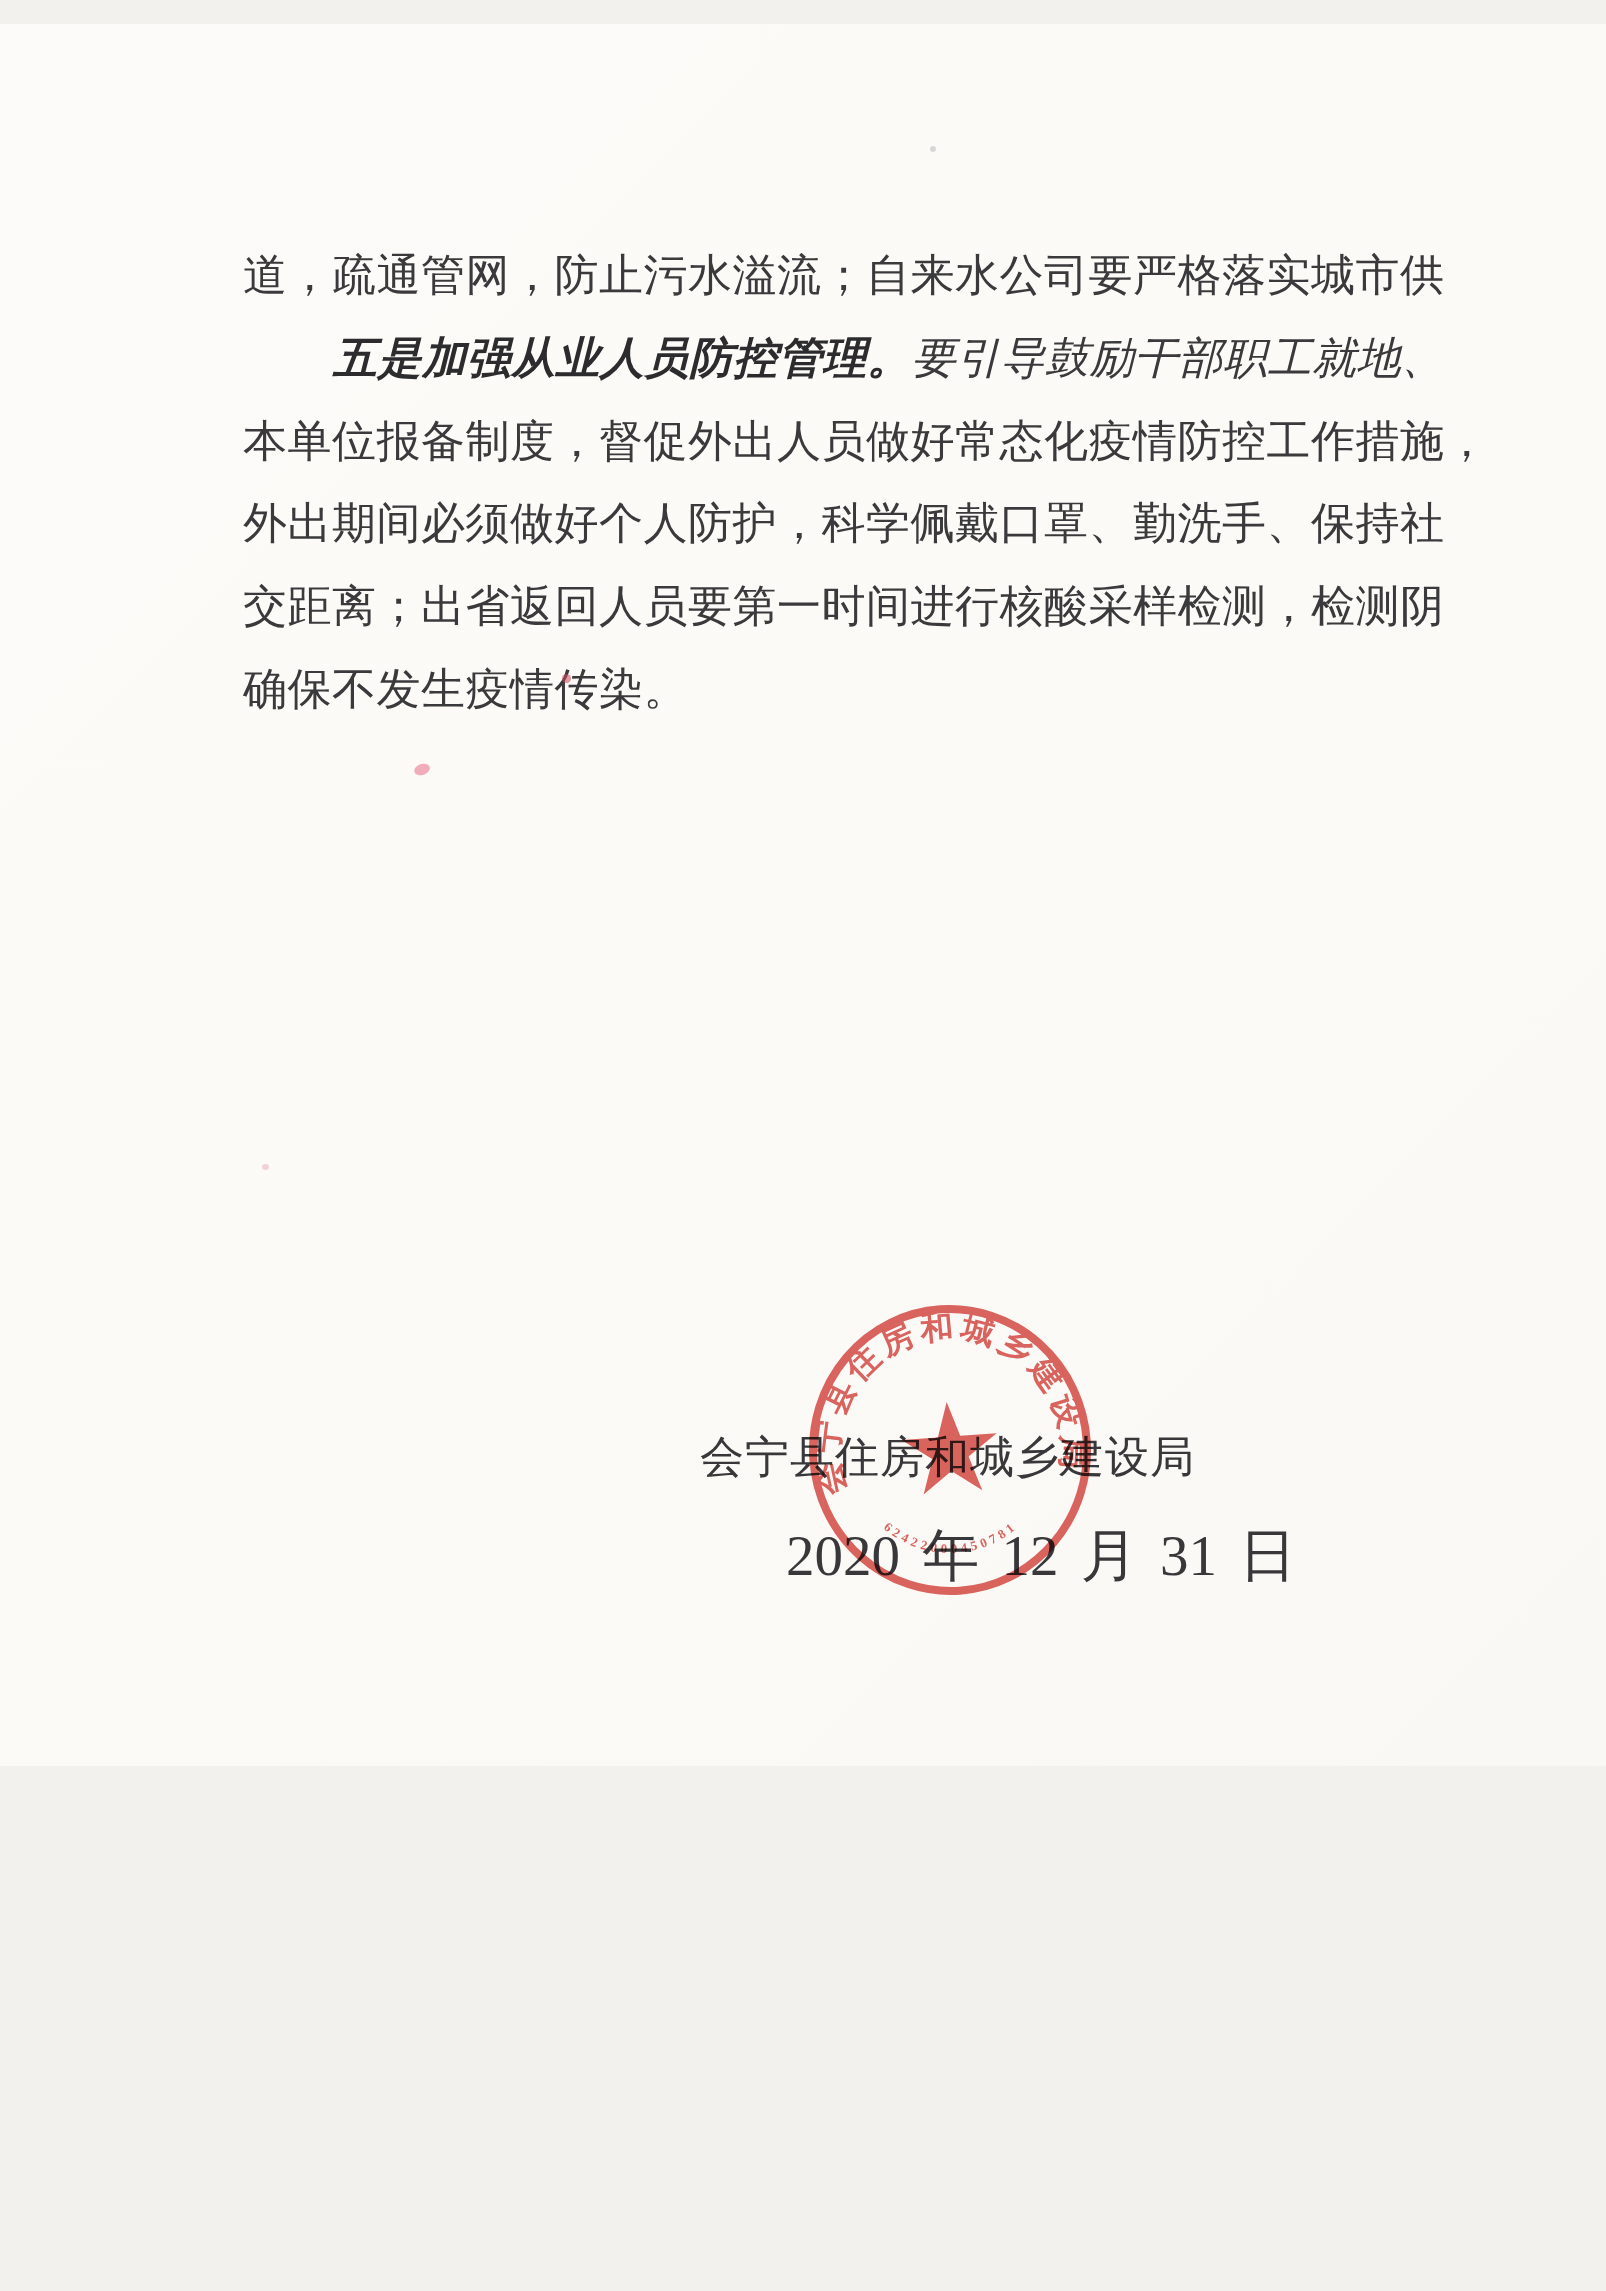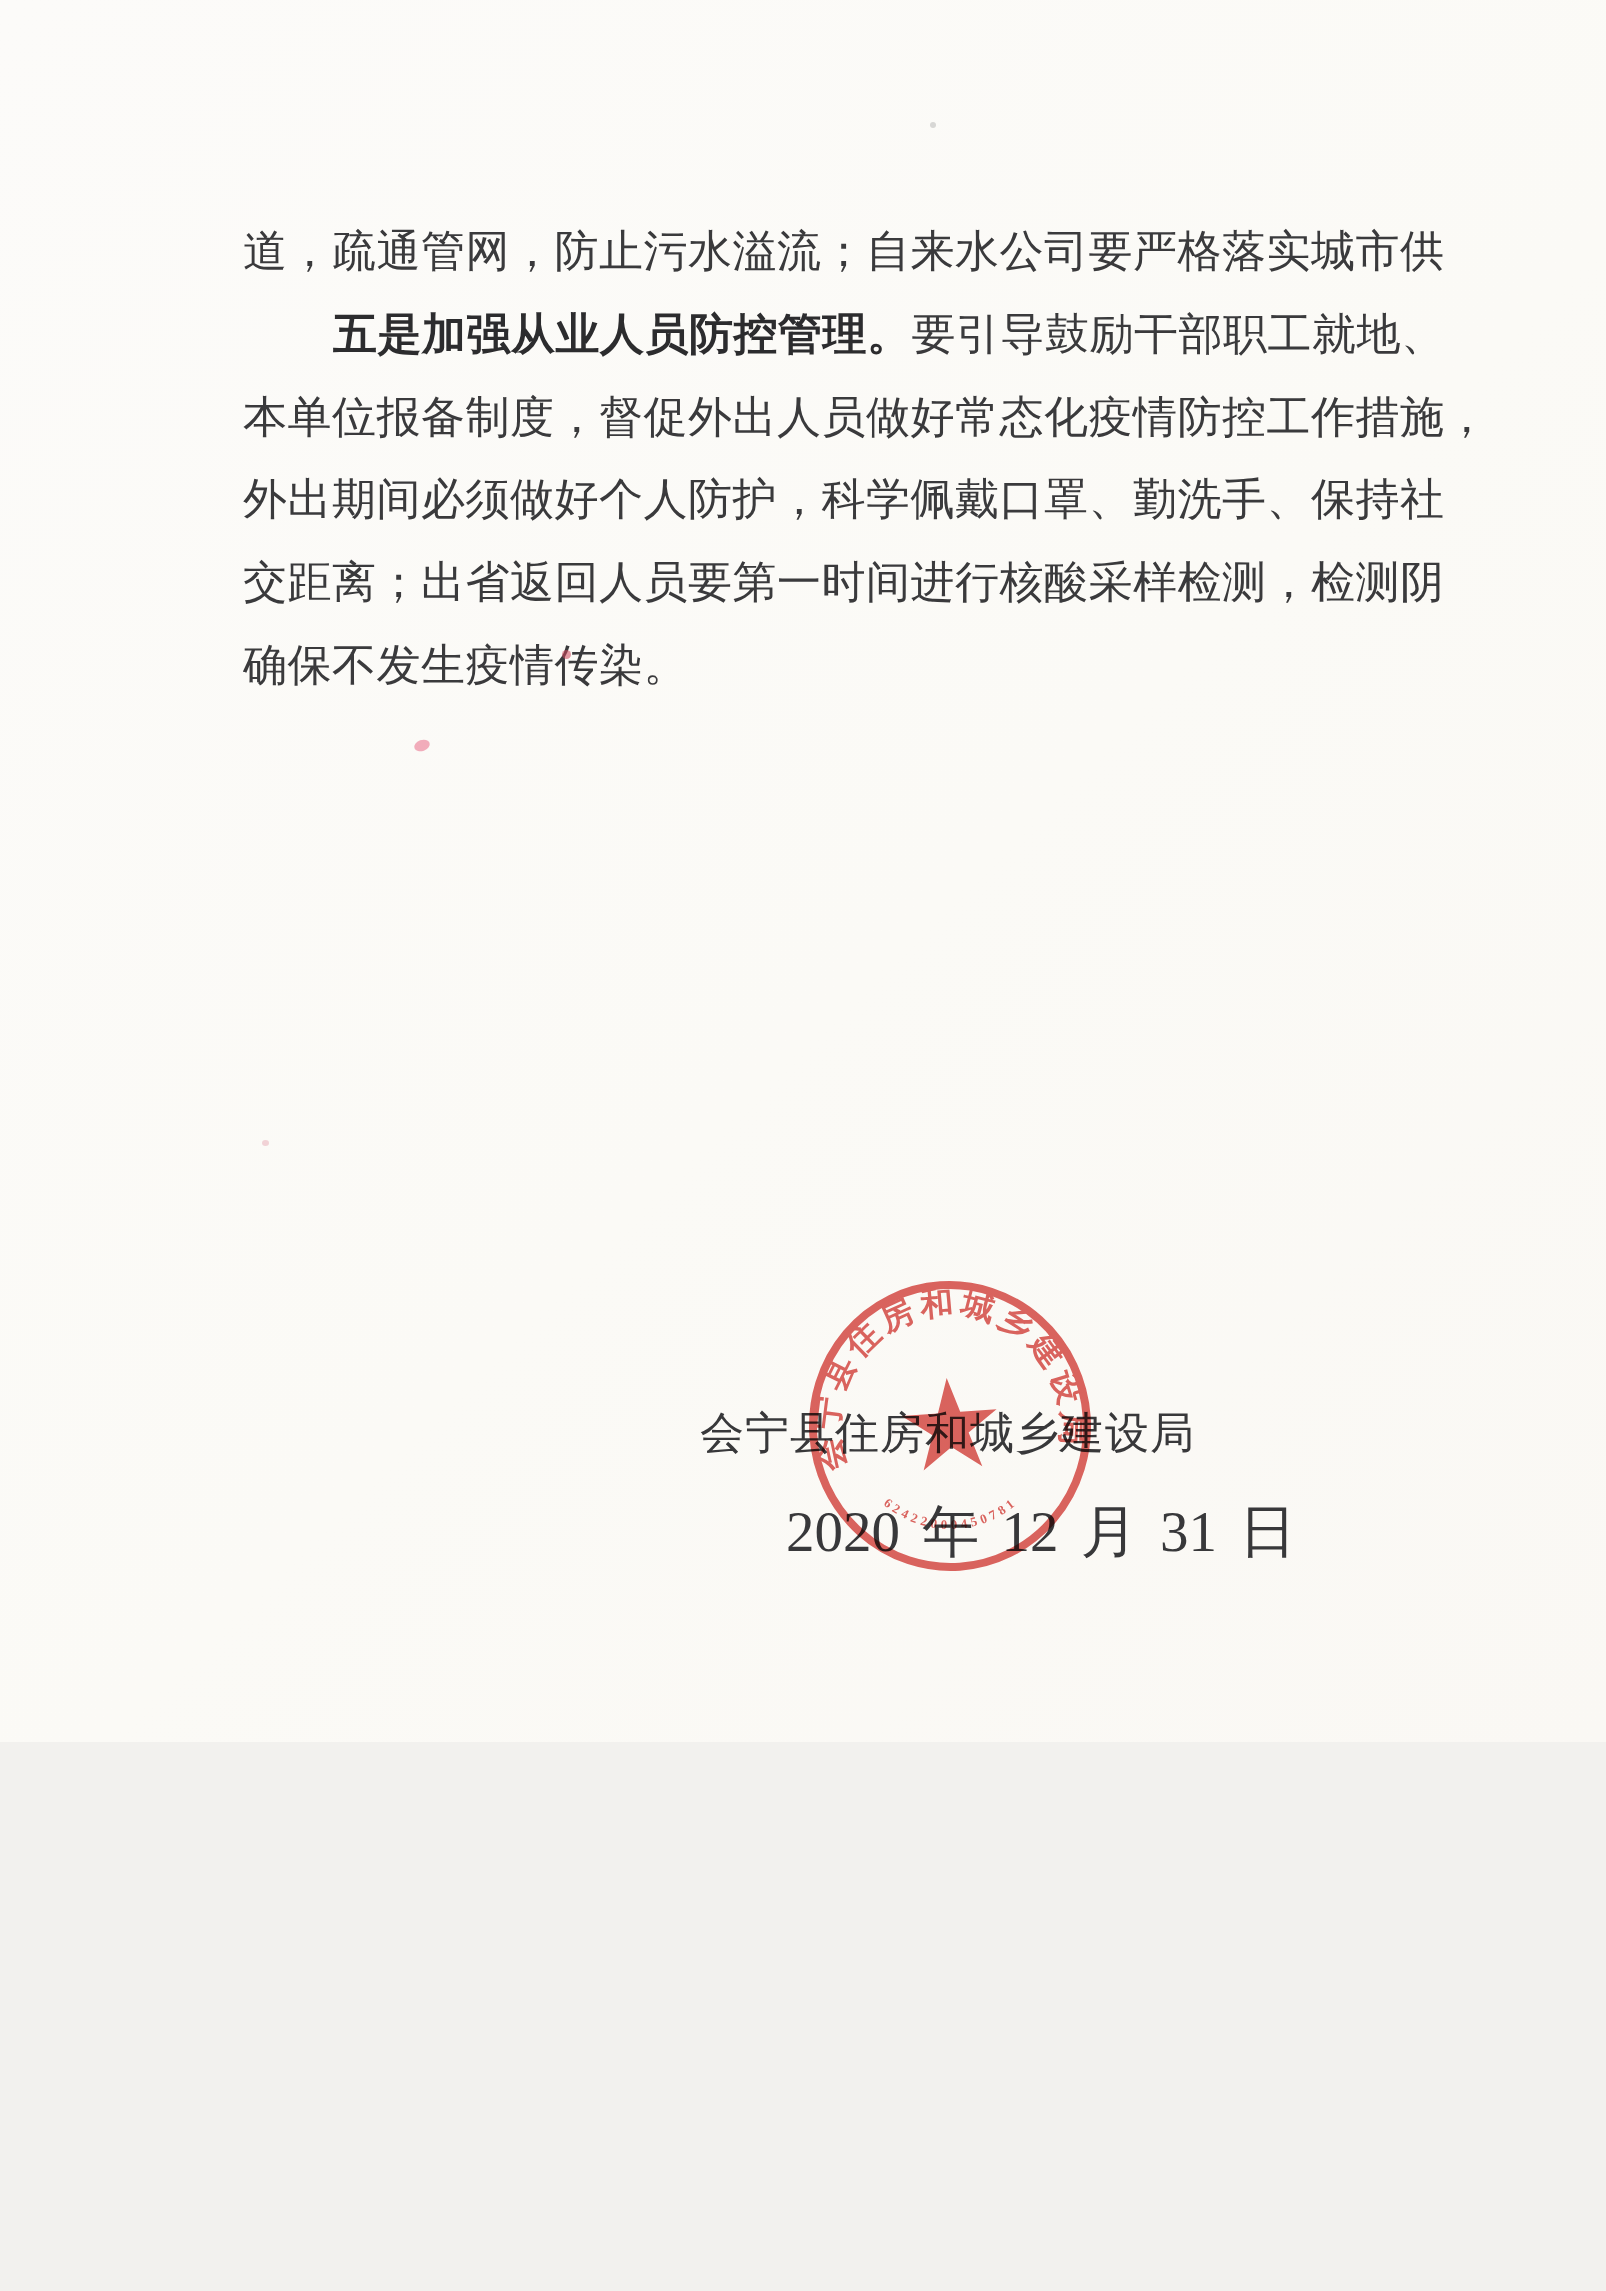--- a/index.html
+++ b/index.html
@@ -4,32 +4,33 @@
 <style>
   html,body{margin:0;padding:0;}
   body{
     width:1606px;height:2291px;
     background:#f2f1ee;
     font-family:"Liberation Serif","DejaVu Serif",serif;
   }
   .page{
     position:relative;width:1606px;height:1742px;overflow:hidden;
     background:linear-gradient(135deg,#fcfbf9 0%,#fbfaf6 55%,#faf8f4 100%);
+    margin-top:24px;
   }
   
   .textcol{
     position:absolute;left:243px;top:211px;width:1230px;
     color:#3a3a3c;
   }
   .bodyline{
     height:82.8px;line-height:82.8px;
     font-size:44px;letter-spacing:0.5px;white-space:nowrap;
   }
   .bodyline .b{font-weight:700;color:#2c2c2e;}
-  .indent{padding-left:90px;}
+  .indent{padding-left:90px;font-style:italic;}
   
   .sig-org{
     position:absolute;left:700px;top:1404px;
     font-size:44px;letter-spacing:1px;color:#38383a;white-space:nowrap;
   }
   .sig-date{
     position:absolute;left:786px;top:1494px;
     font-size:57px;color:#38383a;white-space:nowrap;word-spacing:8px;
   }
   

